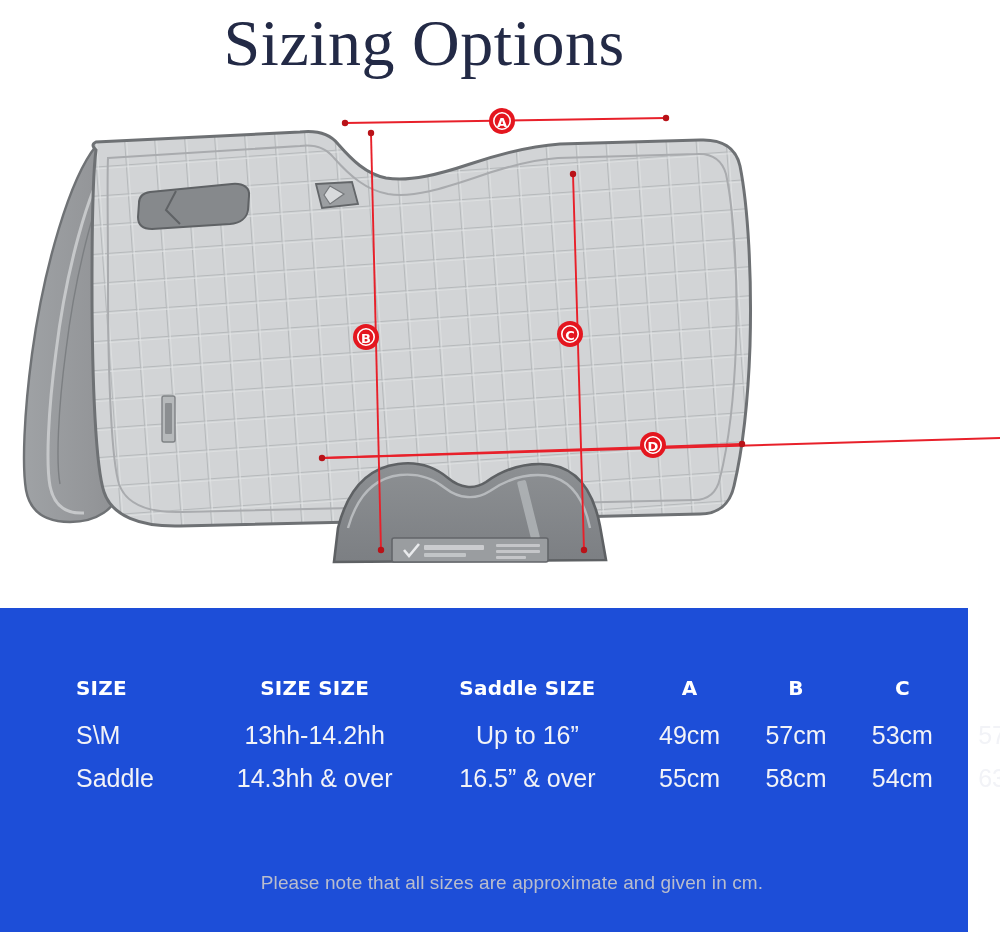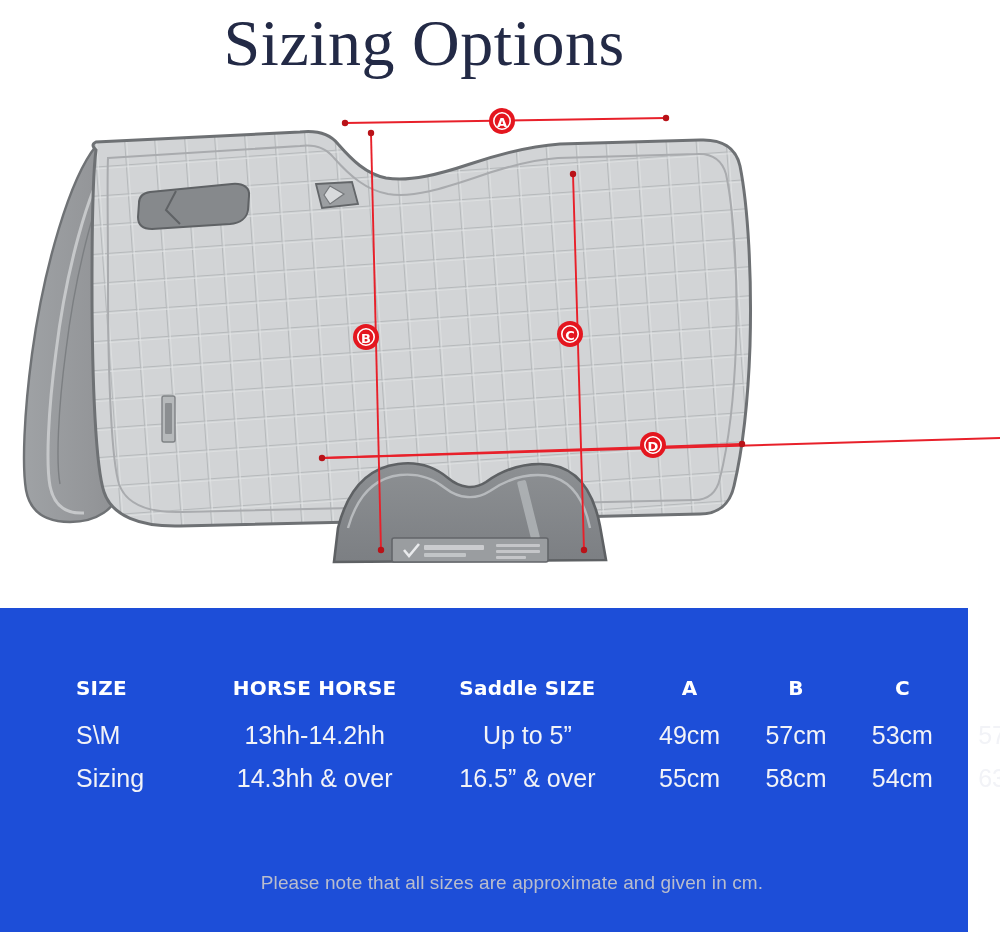--- a/index.html
+++ b/index.html
@@ -362,40 +362,40 @@
             <col class="c-horse">
             <col class="c-saddle">
           <col class="c-m">
             <col class="c-m">
             <col class="c-m">
             <col class="c-m">
         </colgroup>
         <thead>
           <tr>
             <th class="th-size">SIZE</th>
-            <th class="th-horse">HORSE HORSE</th>
+            <th class="th-horse">SIZE SIZE</th>
             <th class="th-saddle">Saddle SIZE</th>
             <th>A</th>
             <th>B</th>
             <th>C</th>
             <th>D</th>
           </tr>
         </thead>
         <tbody>
           <tr class="first-row">
             <td class="td-size">S\M</td>
             <td>13hh-14.2hh</td>
-            <td>Up to 5”</td>
+            <td>Up to 16”</td>
             <td>49cm</td>
             <td>57cm</td>
             <td>53cm</td>
             <td>57cm</td>
           </tr>
           <tr>
-            <td class="td-size">Sizing</td>
+            <td class="td-size">Saddle</td>
             <td>14.3hh &amp; over</td>
             <td>16.5” &amp; over</td>
             <td>55cm</td>
             <td>58cm</td>
             <td>54cm</td>
             <td>63cm</td>
           </tr>
         </tbody>
       </table>
     </div>

